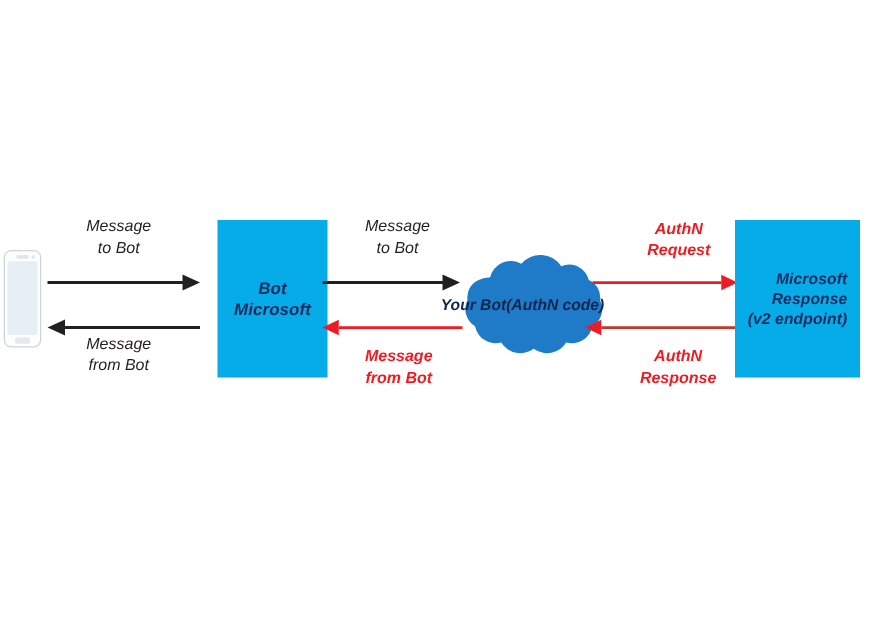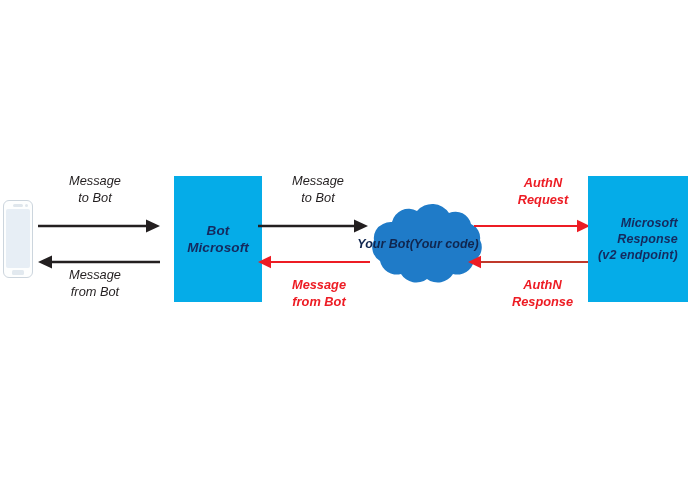--- a/index.html
+++ b/index.html
@@ -227,21 +227,21 @@
         a 18 18 0 0 1 -26 5
         a 18 18 0 0 1 -26 -5
         a 17 17 0 0 1 -21 -13
         a 16 16 0 0 1 -6 -21
         a 15 15 0 0 1 9 -16
         a 16 16 0 0 1 9 -2
         Z"></path>
     </svg>
     <div id="cloud-label">
       <div>Your Bot</div>
-      <div>(Your code)</div>
+      <div>(AuthN code)</div>
     </div>
   </div>
 
   <div class="abs edge-label red" style="left:493px; top:175px; width:100px;">
     <div>AuthN</div>
     <div>Request</div>
   </div>
   <div class="abs arrow" style="left:474px; top:219px; width:116px;">
     <svg width="116" height="14" viewBox="0 0 116 14">
       <line x1="0" y1="7" x2="103" y2="7" stroke="#ED1C24" stroke-width="2.2"></line>

